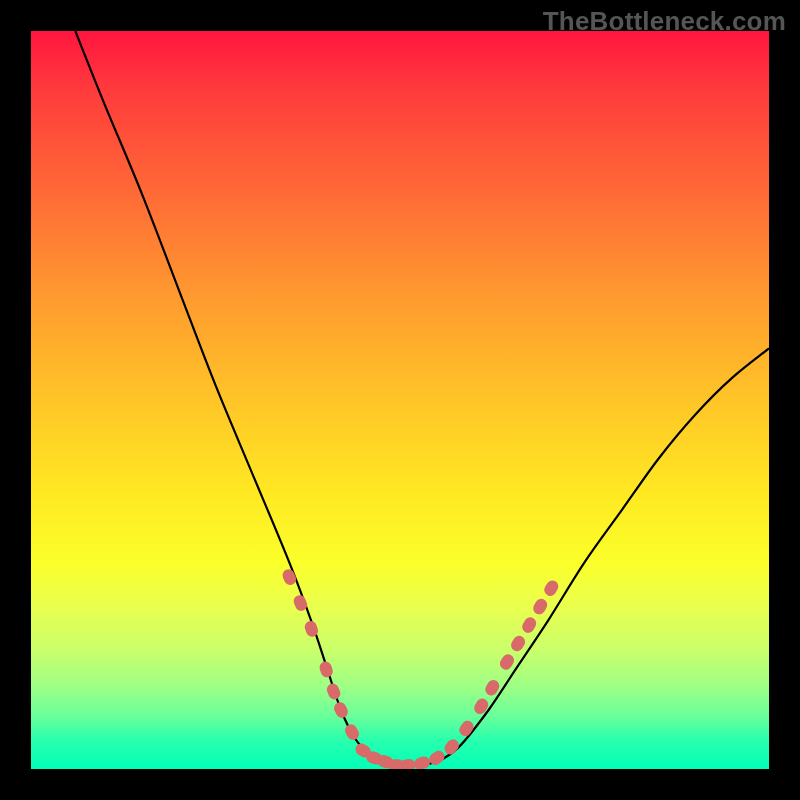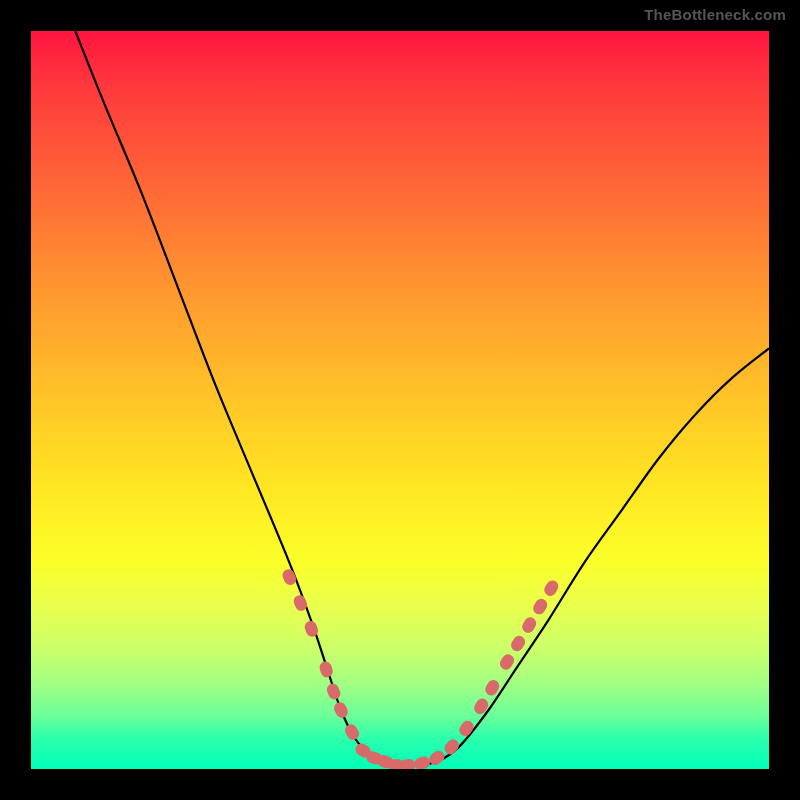--- a/index.html
+++ b/index.html
@@ -15,21 +15,21 @@
     position: relative;
     width: 800px;
     height: 800px;
     background: #000;
   }
   .attribution {
     position: absolute;
     top: 6px;
     right: 14px;
     color: #555555;
-    font-size: 15px;
+    font-size: 26px;
     font-weight: 600;
     letter-spacing: 0.2px;
     z-index: 10;
   }
   .plot {
     position: absolute;
     left: 31px;
     top: 31px;
     width: 738px;
     height: 738px;

